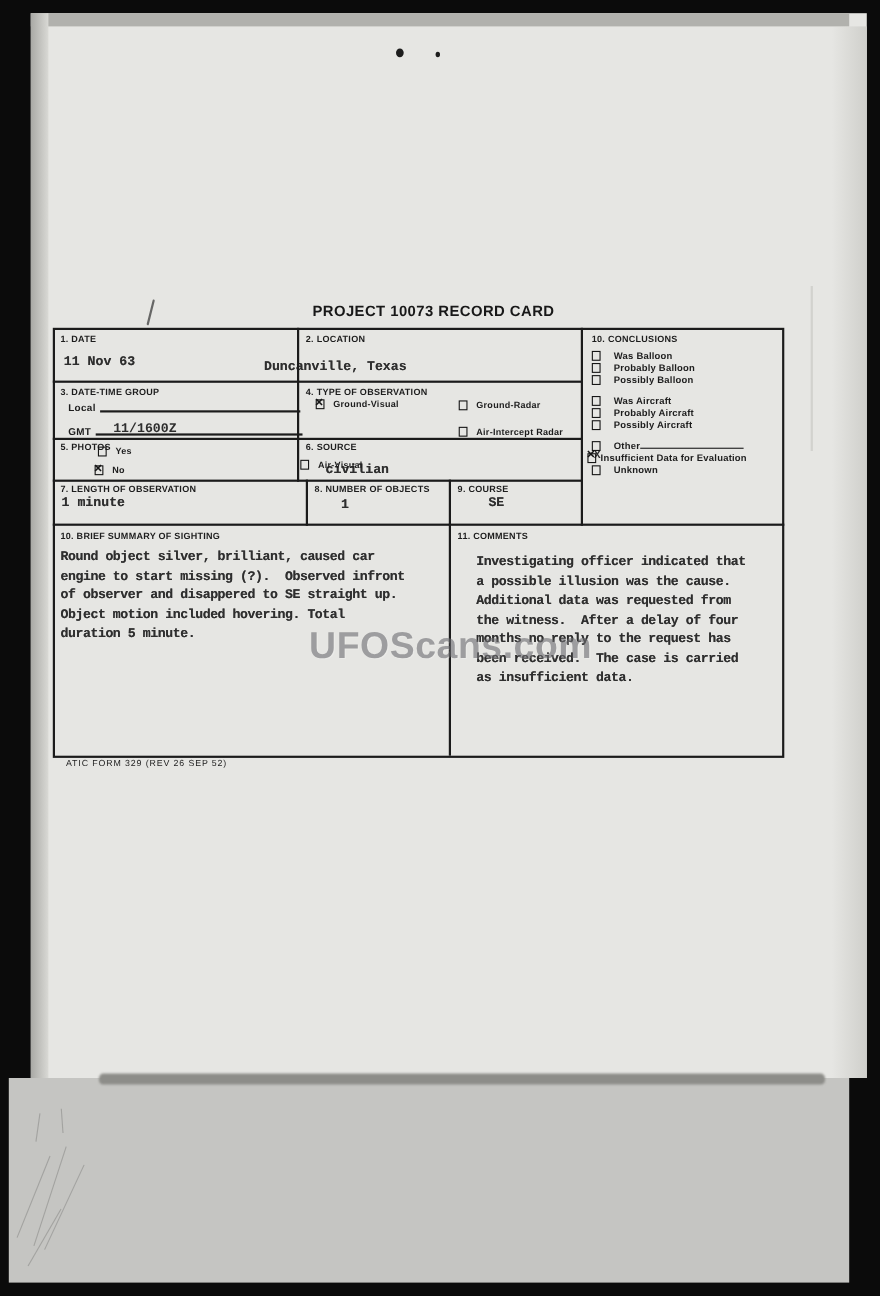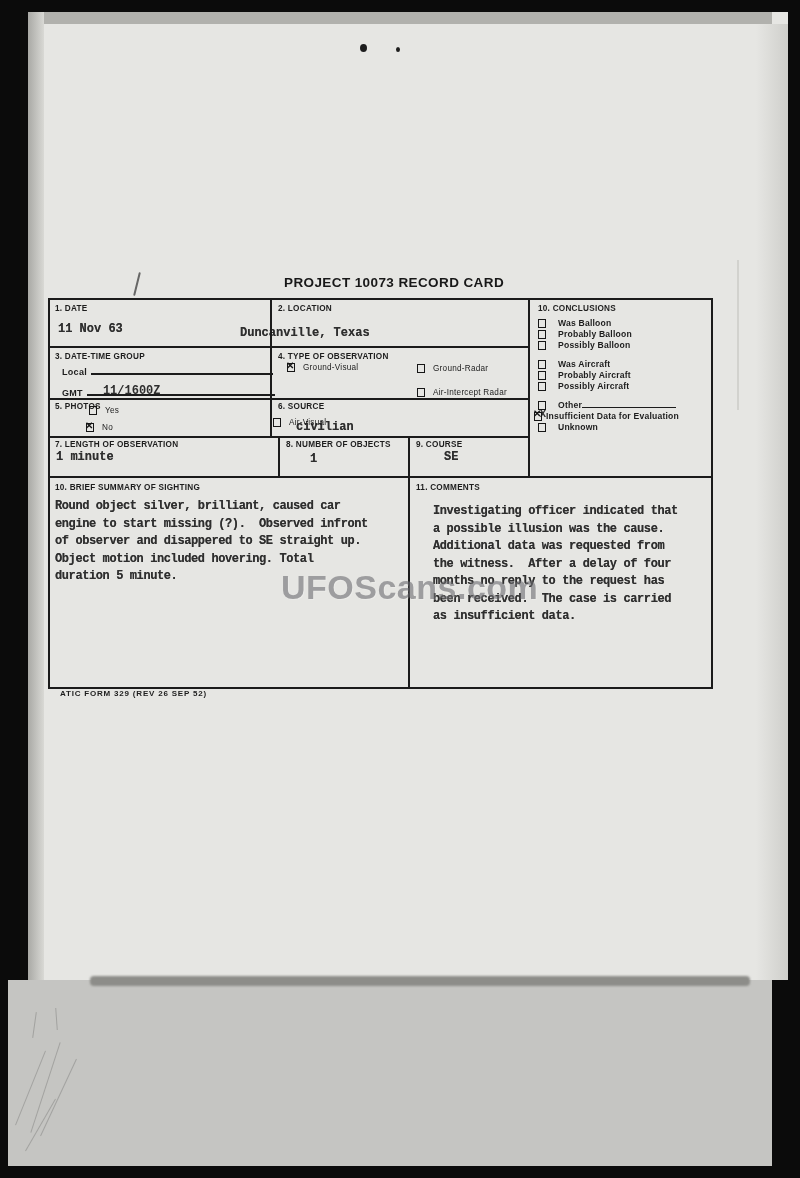--- a/index.html
+++ b/index.html
@@ -19,35 +19,35 @@
   .speck{position:absolute;background:#1d1d1d;border-radius:50%;}
   .pencil-mark{position:absolute;width:2px;background:#3c3c3c;opacity:.75;border-radius:2px;}
   .scratch{position:absolute;width:1px;background:#9a9a97;opacity:.8;}
   .faint-scratch{position:absolute;width:2px;background:#d2d2ce;}
   
   .title{position:absolute;font-weight:bold;font-size:13.5px;letter-spacing:.4px;color:#181818;}
   .lab{position:absolute;font-weight:bold;font-size:8.2px;letter-spacing:.25px;color:#1d1d1d;white-space:nowrap;}
   .mono{position:absolute;font-family:"Liberation Mono",monospace;font-weight:bold;font-size:12px;
         color:#2e2e2e;white-space:pre;text-shadow:0 0 .4px rgba(45,45,45,.7);}
   .block{line-height:17.5px;letter-spacing:-0.4px;}
-  .footer{position:absolute;font-weight:bold;font-size:8px;letter-spacing:.8px;color:#1d1d1d;}
+  .footer{position:absolute;font-weight:normal;font-size:8px;letter-spacing:.8px;color:#1d1d1d;}
   .watermark{position:absolute;font-weight:bold;font-size:34px;letter-spacing:.5px;color:#6e6e72;
         opacity:.6;z-index:6;text-shadow:1px 1px 0 rgba(255,255,255,.35);}
   
   .hl{position:absolute;height:2px;background:#1b1b1b;z-index:2;}
   .vl{position:absolute;width:2px;background:#1b1b1b;z-index:2;}
   .tbl-border{position:absolute;left:48px;top:298px;width:665px;height:391px;
         border:2px solid #1b1b1b;box-sizing:border-box;z-index:2;}
   
   .opt{position:absolute;display:flex;align-items:flex-start;white-space:nowrap;z-index:3;}
   .cb{width:6px;height:7px;border:1px solid #161616;display:inline-block;position:relative;
       flex:0 0 auto;margin-top:0;}
   .cb.checked::after{content:"\2715";position:absolute;left:-2px;top:-4px;font-size:10px;
       font-weight:bold;color:#161616;}
-  .opt .lab-inline{font-weight:normal;font-size:8.2px;letter-spacing:.25px;color:#1d1d1d;margin-left:8px;}
+  .opt .lab-inline{font-weight:bold;font-size:8.2px;letter-spacing:.25px;color:#1d1d1d;margin-left:8px;}
   
   .conclusions{position:absolute;left:538px;top:318px;width:172px;z-index:3;}
   .cgroup{margin-bottom:9px;}
   .crow{display:flex;align-items:flex-start;line-height:10.4px;margin-bottom:.5px;}
   .crow .cb{margin-top:1px;margin-right:12px;}
   .crow .clab{font-weight:bold;font-size:8.6px;letter-spacing:.2px;color:#1d1d1d;white-space:nowrap;}
   .fill-line{display:inline-block;border-bottom:1.5px solid #1c1c1c;width:94px;height:7px;}
   .x-mark{font-family:"Liberation Mono",monospace;font-weight:bold;font-size:10px;color:#2e2e2e;
       margin:-1px 0 0 -9px;}
   .crow.shift .cb{margin-left:-4px;margin-right:7px;}

